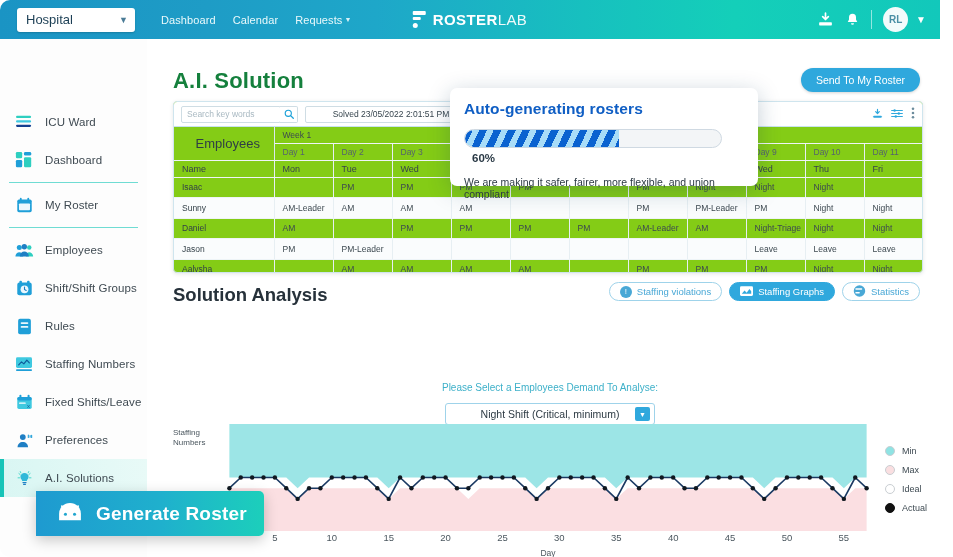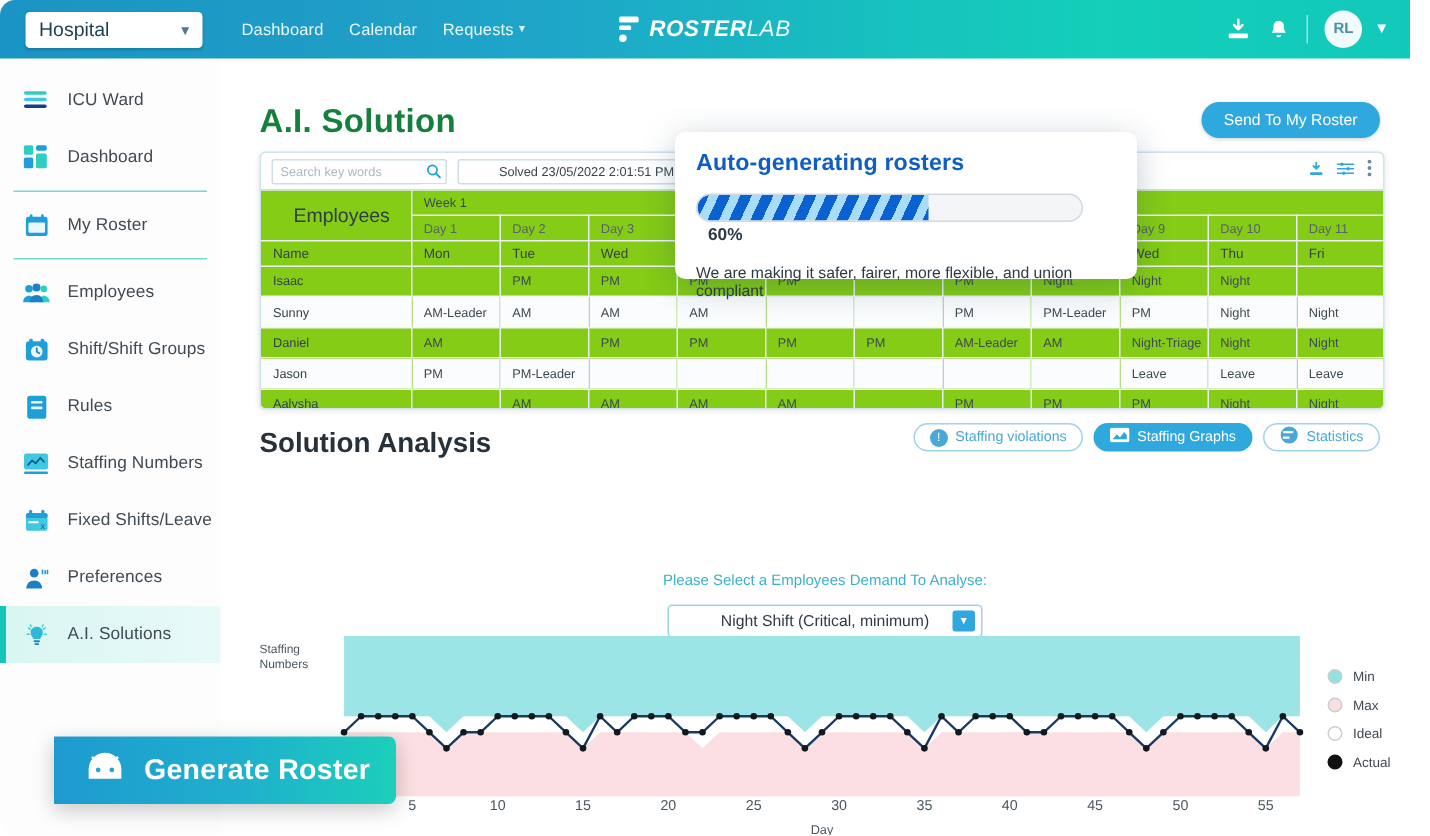--- a/index.html
+++ b/index.html
@@ -38,21 +38,21 @@
   .org-select .chev { color: #4a7b96; font-size: 9px; }
   .topnav { display: flex; align-items: center; gap: 17px; margin-left: 26px; }
   .topnav a {
     color: #eaf9fb; font-size: 11px; text-decoration: none;
     display: flex; align-items: center; gap: 2px;
     letter-spacing: .1px;
   }
   .topnav a .chev { font-size: 7px; opacity: .9; }
   .brand {
     position: absolute; left: 50%; transform: translateX(-50%);
-    display: flex; align-items: flex-end; gap: 6px; font-style: italic;
+    display: flex; align-items: flex-end; gap: 6px;
   }
   .brand-mark { width: 14px; height: 17px; position: relative; }
   .brand-mark i { position: absolute; background:#fff; display:block; border-radius:1px;}
   .brand-mark i:nth-child(1){ left:0; top:0; width:13px; height:4px;}
   .brand-mark i:nth-child(2){ left:0; top:6px; width:8px; height:3px;}
   .brand-mark i:nth-child(3){ left:0; top:12px; width:5px; height:5px; border-radius:50%;}
   .brand-text { font-size: 15px; color: #fff; letter-spacing: .4px; }
   .brand-text b { font-weight: 700; }
   .brand-text span { font-weight: 400; opacity: .93; }
   .top-right {
@@ -68,21 +68,21 @@
   }
   .avchev { color: #fff; font-size: 10px; margin-left: -3px; }
 
   
   .sidebar {
     position: absolute; top: 39px; left: 0;
     width: 147px; height: 518px;
     background: #fdfdfd;
     z-index: 20;
   }
-  .snav { padding-top: 9px; }
+  .snav { padding-top: 25px; margin-top: 39px; }
   .sitem {
     height: 38px; display: flex; align-items: center; gap: 11px;
     padding-left: 14px; position: relative;
   }
   .sitem .slabel { font-size: 11.5px; color: #3f4a52; letter-spacing: .1px; }
   .sitem.active {
     background: linear-gradient(90deg, #d9f6f3 0%, #e8faf7 100%);
   }
   .sitem.active:before {
     content:""; position:absolute; left:0; top:0; bottom:0; width:4px;

